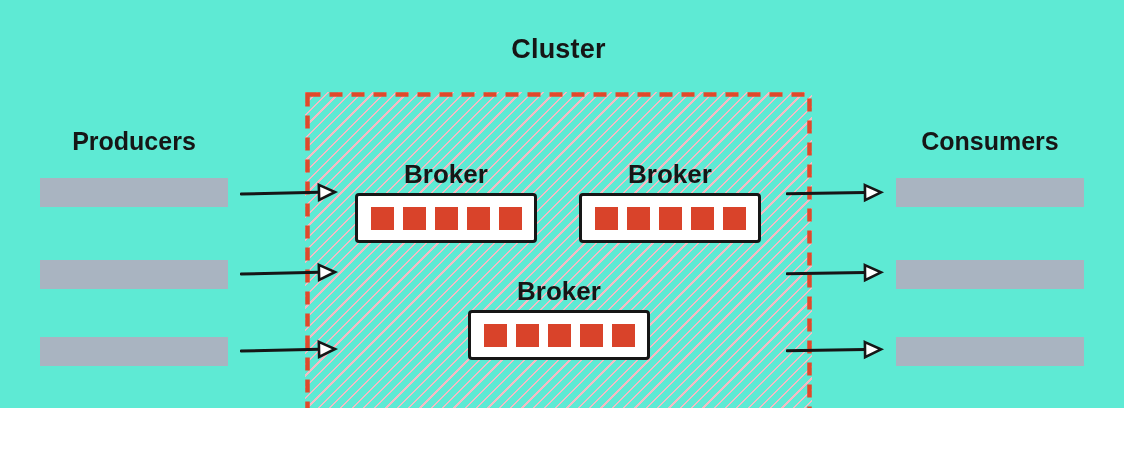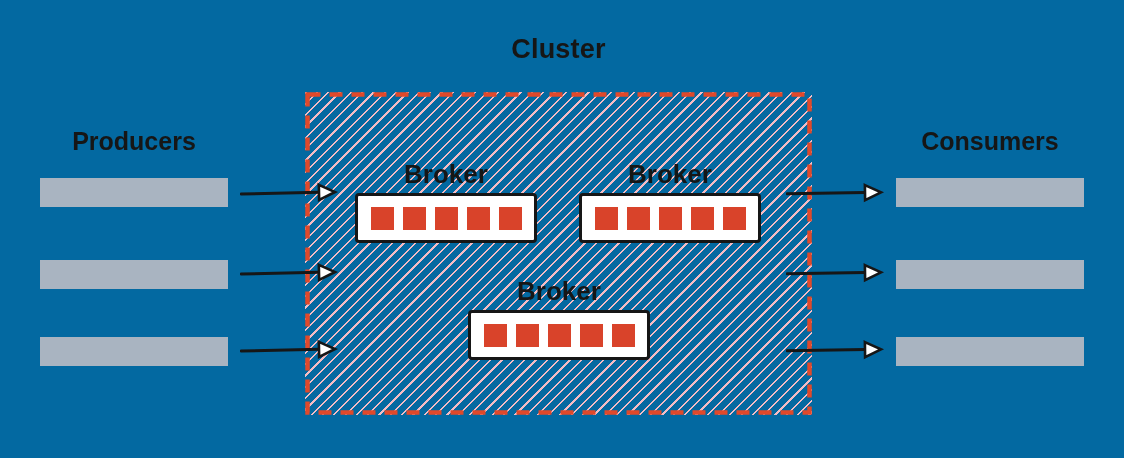--- a/index.html
+++ b/index.html
@@ -10,22 +10,22 @@
     --ink: #161616;
   }
   * { box-sizing: border-box; margin: 0; padding: 0; }
   body {
     font-family: "Liberation Sans", sans-serif;
     background: #ffffff;
   }
   .canvas {
     position: relative;
     width: 1124px;
-    height: 458px;
-    background: #0369a1;
+    height: 408px;
+    background: #5eead4;
     overflow: hidden;
     color: var(--ink);
   }
   .title {
     position: absolute;
     left: 305px; top: 34px; width: 507px;
     text-align: center;
     font-size: 27px;
     font-weight: 600;
     letter-spacing: 0.2px;

